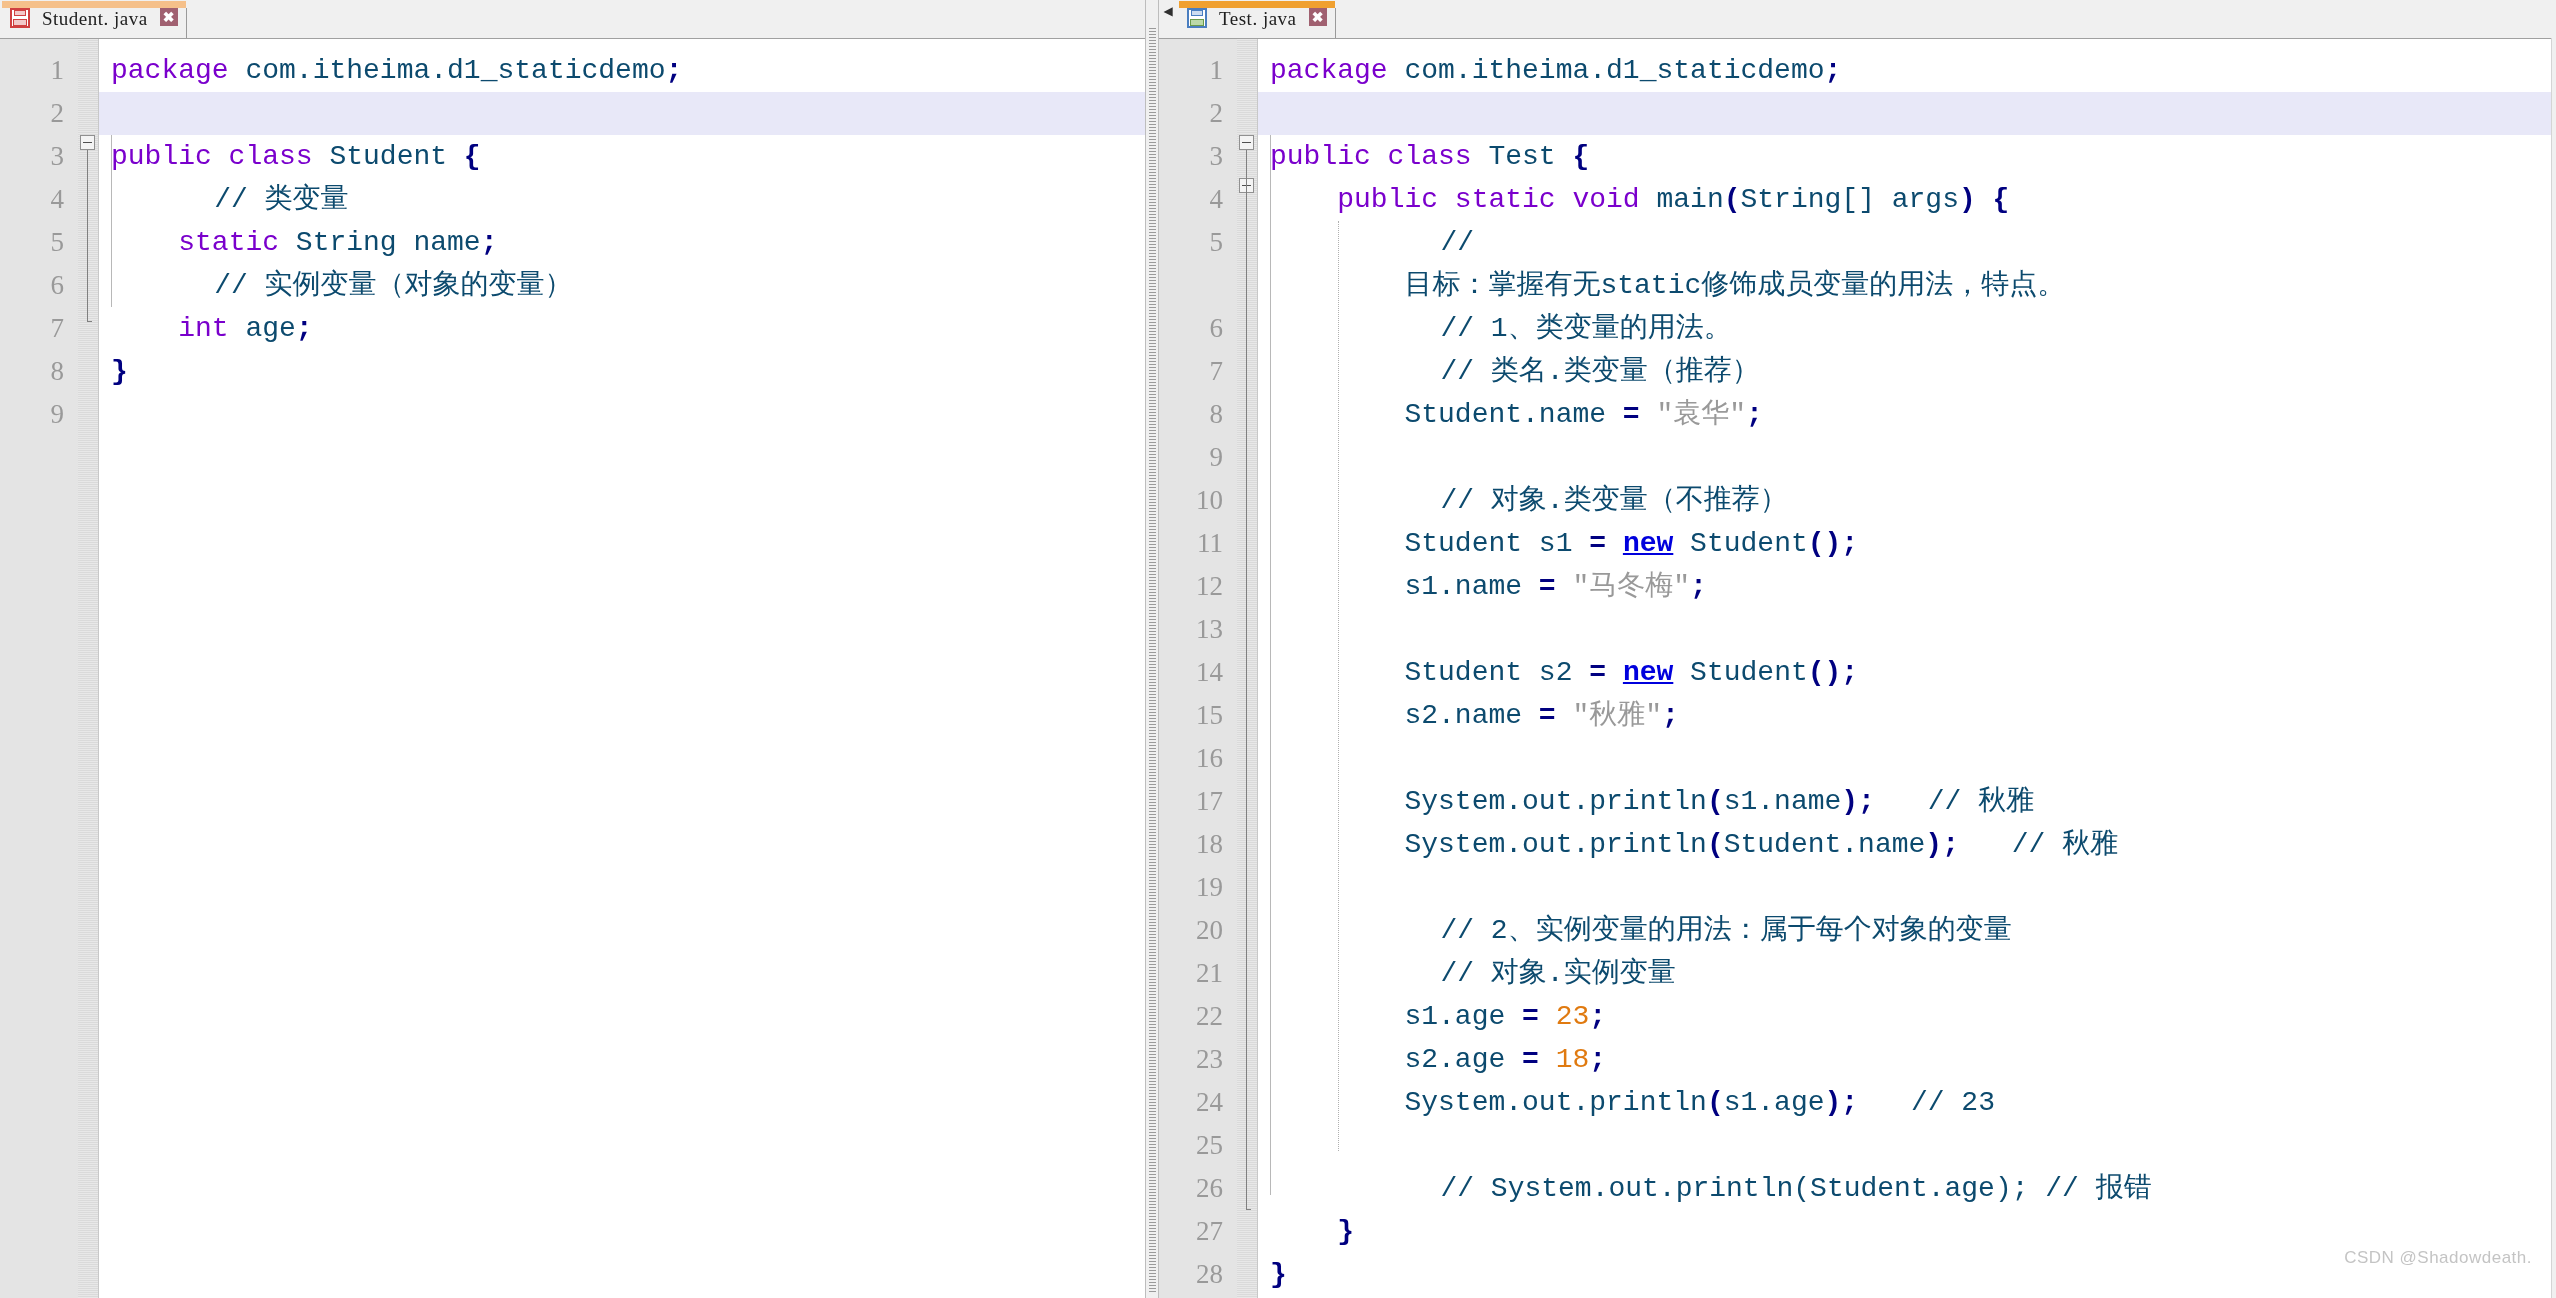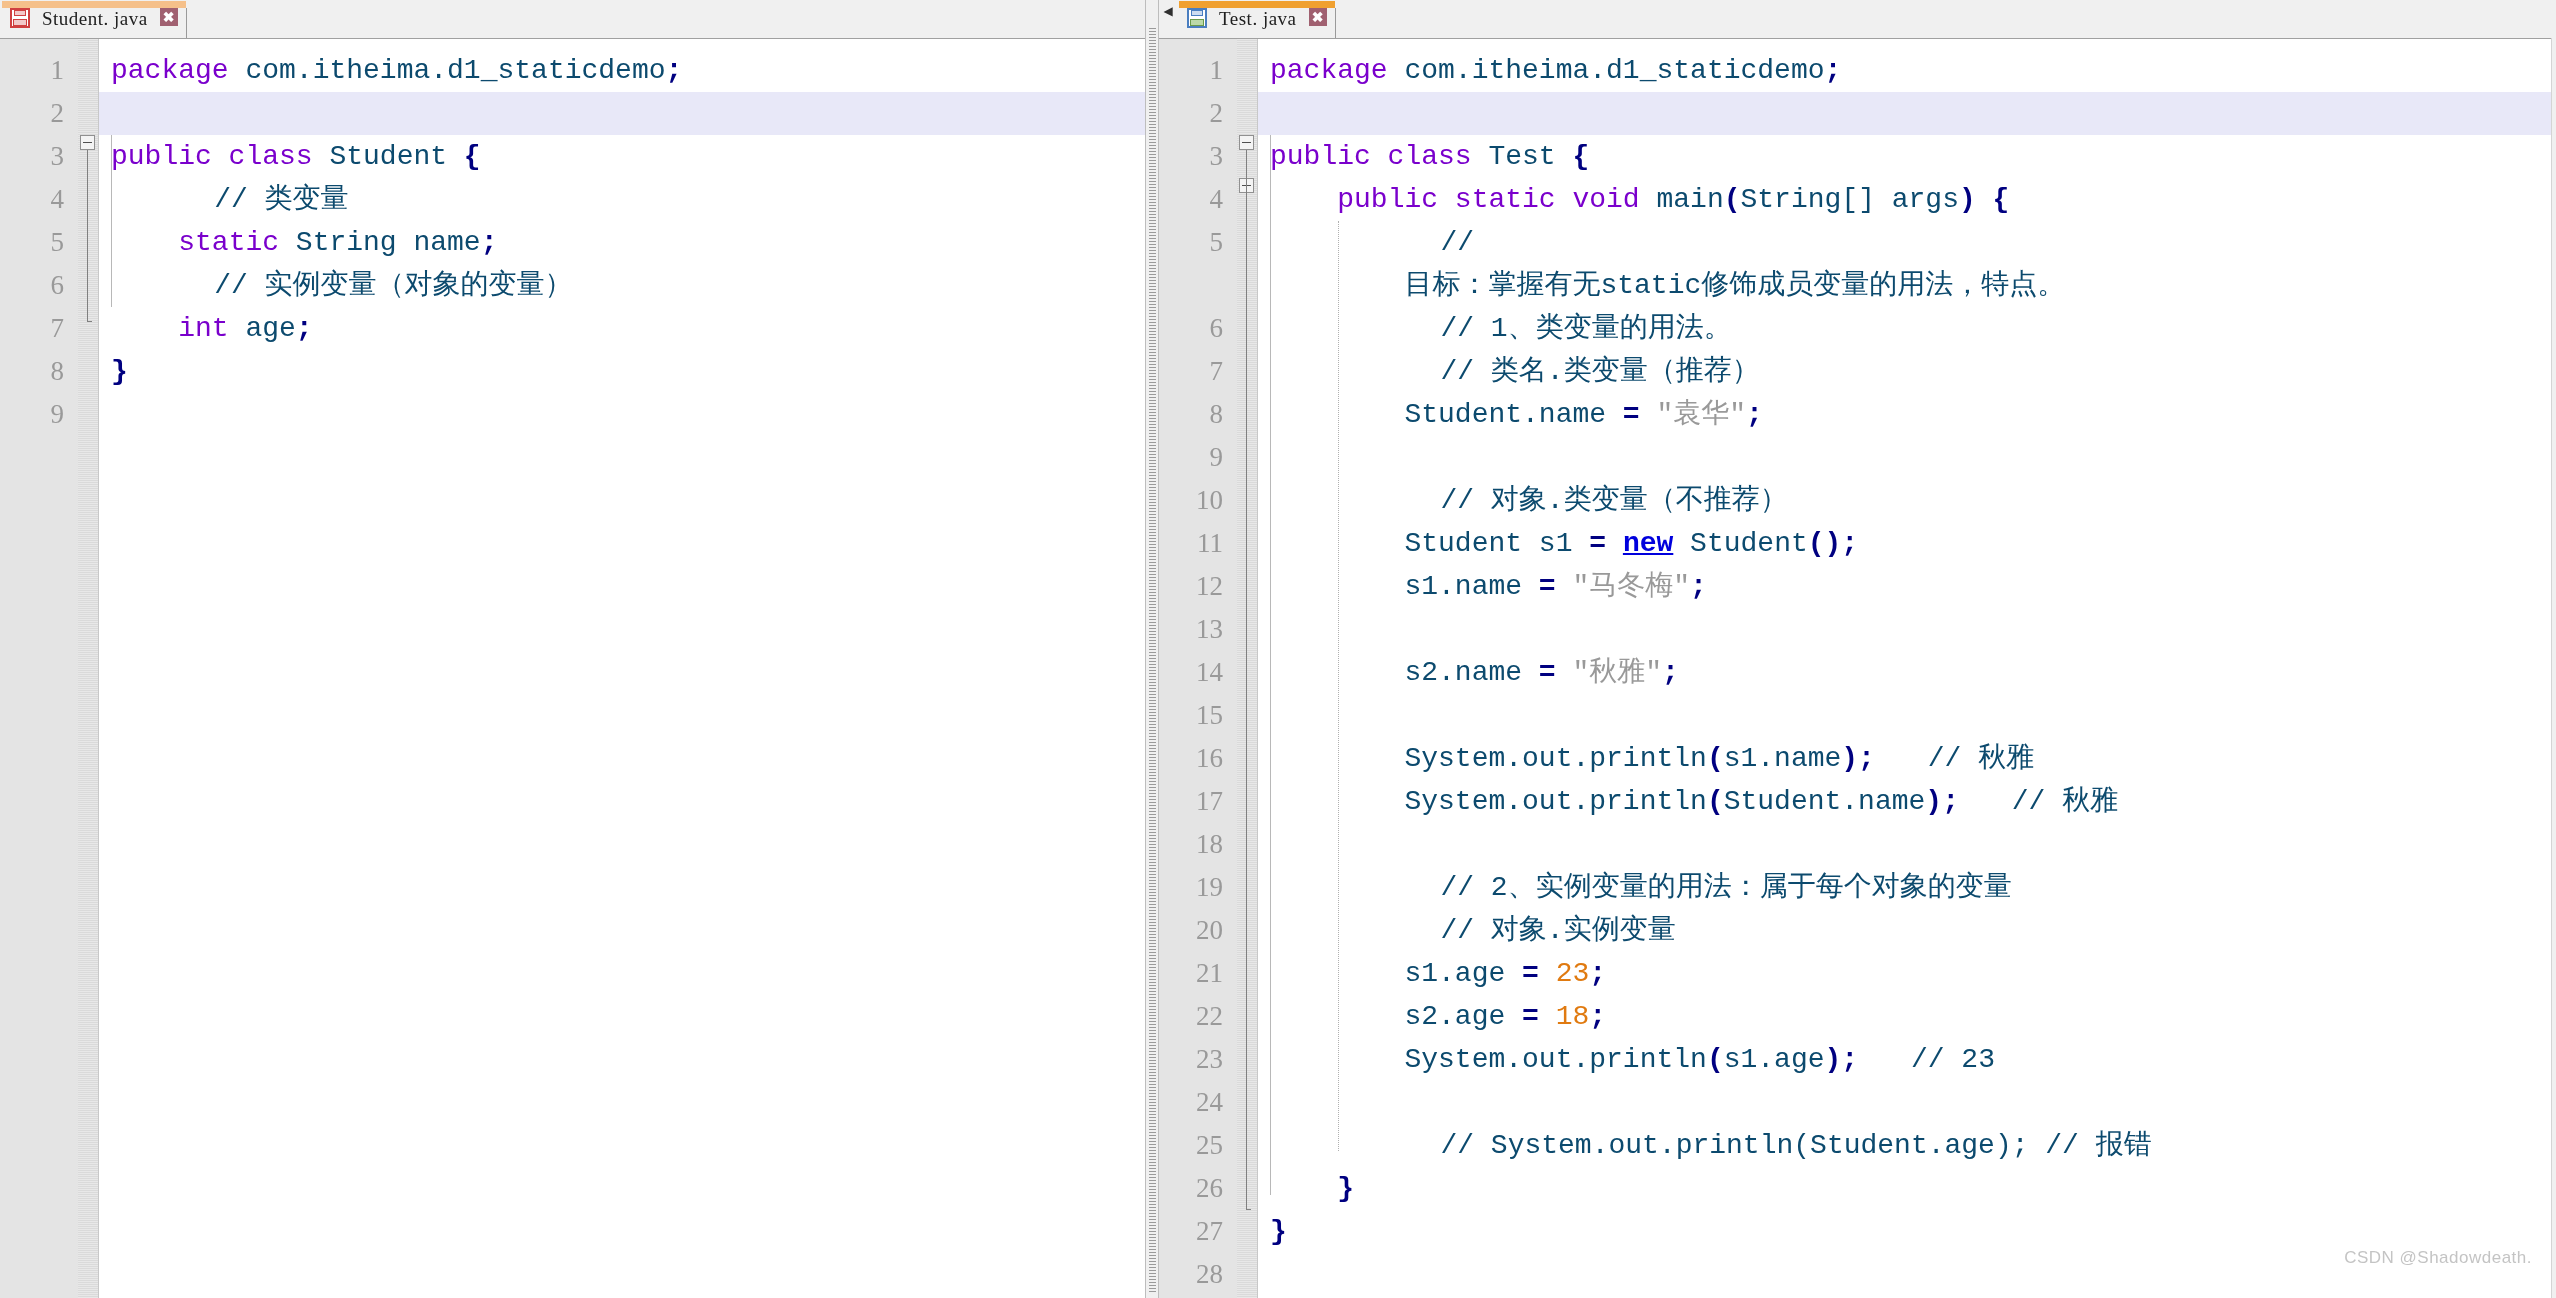--- a/index.html
+++ b/index.html
@@ -402,20 +402,21 @@
           <div class="line wrap2"><span class="cm">        //
         目标：掌握有无static修饰成员变量的用法，特点。</span></div>
           <div class="line"><span class="cm">        // 1、类变量的用法。</span></div>
           <div class="line"><span class="cm">        // 类名.类变量（推荐）</span></div>
           <div class="line"><span class="id">        Student.name </span><span class="pn">=</span><span class="id"> </span><span class="st">"袁华"</span><span class="pn">;</span></div>
           <div class="line">&nbsp;</div>
           <div class="line"><span class="cm">        // 对象.类变量（不推荐）</span></div>
           <div class="line"><span class="id">        Student s1 </span><span class="pn">=</span><span class="id"> </span><span class="kw2">new</span><span class="id"> Student</span><span class="pn">()</span><span class="pn">;</span></div>
           <div class="line"><span class="id">        s1.name </span><span class="pn">=</span><span class="id"> </span><span class="st">"马冬梅"</span><span class="pn">;</span></div>
           <div class="line">&nbsp;</div>
+          <div class="line"><span class="id">        Student s2 </span><span class="pn">=</span><span class="id"> </span><span class="kw2">new</span><span class="id"> Student</span><span class="pn">()</span><span class="pn">;</span></div>
           <div class="line"><span class="id">        s2.name </span><span class="pn">=</span><span class="id"> </span><span class="st">"秋雅"</span><span class="pn">;</span></div>
           <div class="line">&nbsp;</div>
           <div class="line"><span class="id">        System.out.println</span><span class="pn">(</span><span class="id">s1.name</span><span class="pn">);</span><span class="id"> </span><span class="cm">// 秋雅</span></div>
           <div class="line"><span class="id">        System.out.println</span><span class="pn">(</span><span class="id">Student.name</span><span class="pn">);</span><span class="id"> </span><span class="cm">// 秋雅</span></div>
           <div class="line">&nbsp;</div>
           <div class="line"><span class="cm">        // 2、实例变量的用法：属于每个对象的变量</span></div>
           <div class="line"><span class="cm">        // 对象.实例变量</span></div>
           <div class="line"><span class="id">        s1.age </span><span class="pn">=</span><span class="id"> </span><span class="nu">23</span><span class="pn">;</span></div>
           <div class="line"><span class="id">        s2.age </span><span class="pn">=</span><span class="id"> </span><span class="nu">18</span><span class="pn">;</span></div>
           <div class="line"><span class="id">        System.out.println</span><span class="pn">(</span><span class="id">s1.age</span><span class="pn">);</span><span class="id"> </span><span class="cm">// 23</span></div>

